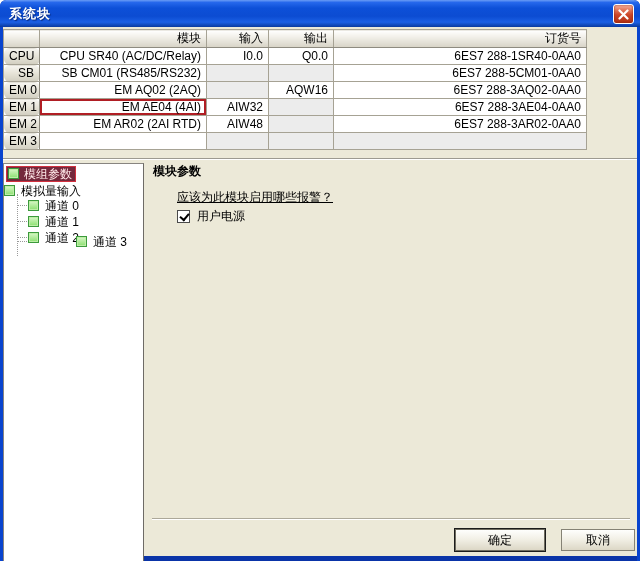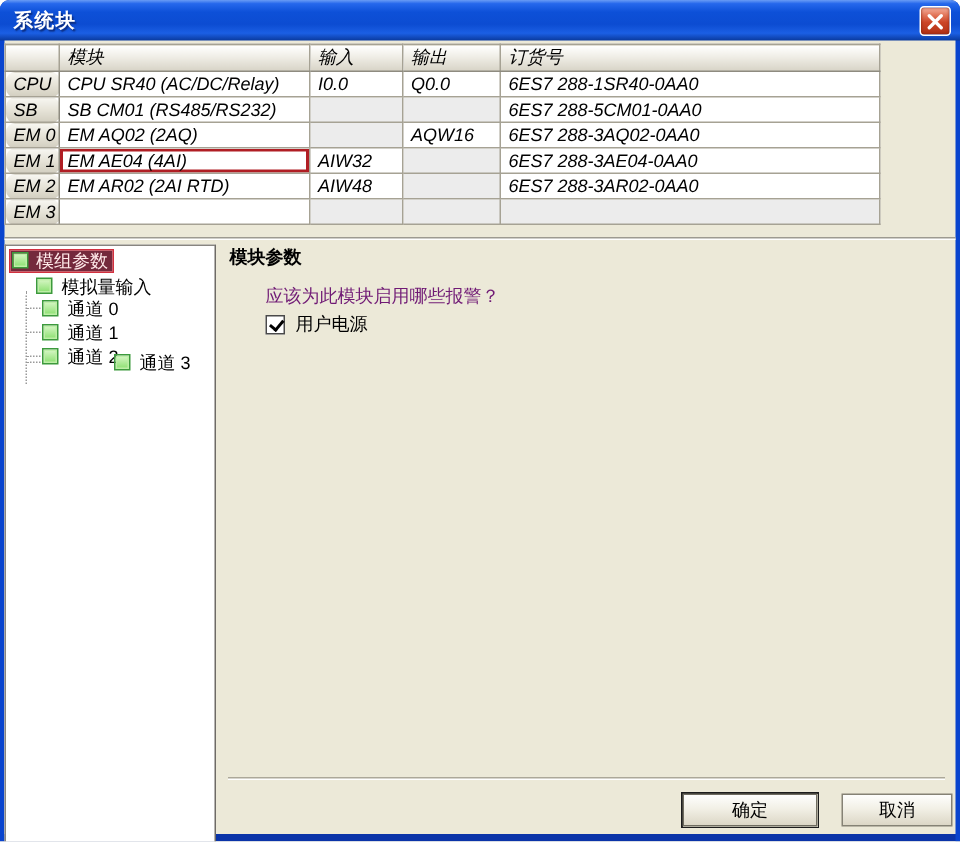--- a/index.html
+++ b/index.html
@@ -26,22 +26,22 @@
     box-shadow: inset 0 0 2px #7e1d08;
   }
   .close-btn svg { display:block; }
   
   table.module-table {
     position:absolute; left:3px; top:29px; width:583px;
     border-collapse:collapse; table-layout:fixed; font-size:12px;
     background:#fff;
   }
   .module-table th, .module-table td {
-    border:1px solid #a6a294; height:17px; padding:0 5px; text-align:left;
-    font-weight:normal; white-space:nowrap; overflow:hidden; color:#000;font-style:italic;
+    border:1px solid #a6a294; height:17px; padding:0 5px; text-align:right;
+    font-weight:normal; white-space:nowrap; overflow:hidden; color:#000;
   }
   .module-table thead th {
     background: linear-gradient(180deg,#ffffff 0%, #f1efe8 40%, #d7d3c6 100%);
     border-bottom:1px solid #8e8b80;
   }
   .module-table tbody th.slot {
     background: linear-gradient(180deg,#f7f6f1 0%, #e6e3d7 50%, #d2cec0 100%);
     border-right:1px solid #8e8b80;
     border-radius:6px;
   }
@@ -68,21 +68,21 @@
     display:inline-flex; align-items:center; background:#74293C; outline:1px solid #D2303E;
     color:#ffe9e9; padding:0 1px;
   }
   .tree-item.selected .mod-icon { margin-right:3px; }
   .tree-vline { position:absolute; left:13px; top:30px; height:62px; border-left:1px dotted #9a9a9a; }
   .tree-item.child::before {
     content:""; position:absolute; left:-11px; top:7px; width:10px; border-top:1px dotted #9a9a9a;
   }
   
   .panel-heading { position:absolute; left:153px; top:163px; font-size:12px; font-weight:bold; color:#000; }
-  .panel-question { position:absolute; left:177px; top:189px; font-size:12px; color:#701a75; }
+  .panel-question { position:absolute; left:177px; top:189px; font-size:12px; color:#000000;text-decoration:underline; }
   .checkbox-row { position:absolute; left:177px; top:208px; display:flex; align-items:center; cursor:pointer; }
   .checkbox {
     width:13px; height:13px; background:#fff; border:1px solid #4a4a4a; position:relative; flex:0 0 auto;
   }
   .checkbox.checked::after {
     content:""; position:absolute; left:2px; top:2px; width:7px; height:4px;
     border-left:2px solid #000; border-bottom:2px solid #000; transform:rotate(-50deg);
   }
   .checkbox-row .cb-label { margin-left:7px; font-size:12px; }
   
@@ -183,21 +183,21 @@
   <div class="hdivider"></div>
 
   <div class="tree-panel">
     <div class="tree-vline"></div>
     <div class="tree-item selected" style="left:3px; top:2px;">
       <span class="sel-wrap">
         <span class="mod-icon"></span>
         <span class="lbl">模组参数</span>
       </span>
     </div>
-    <div class="tree-item" style="left:20px; top:19px;text-align:right;">
+    <div class="tree-item" style="left:0; top:19px;text-align:right;">
       <span class="mod-icon"></span>
       <span class="lbl">模拟量输入</span>
     </div>
     <div class="tree-item child" style="left:24px; top:34px;">
       <span class="mod-icon"></span>
       <span class="lbl">通道 0</span>
     </div>
     <div class="tree-item child" style="left:24px; top:50px;">
       <span class="mod-icon"></span>
       <span class="lbl">通道 1</span>

